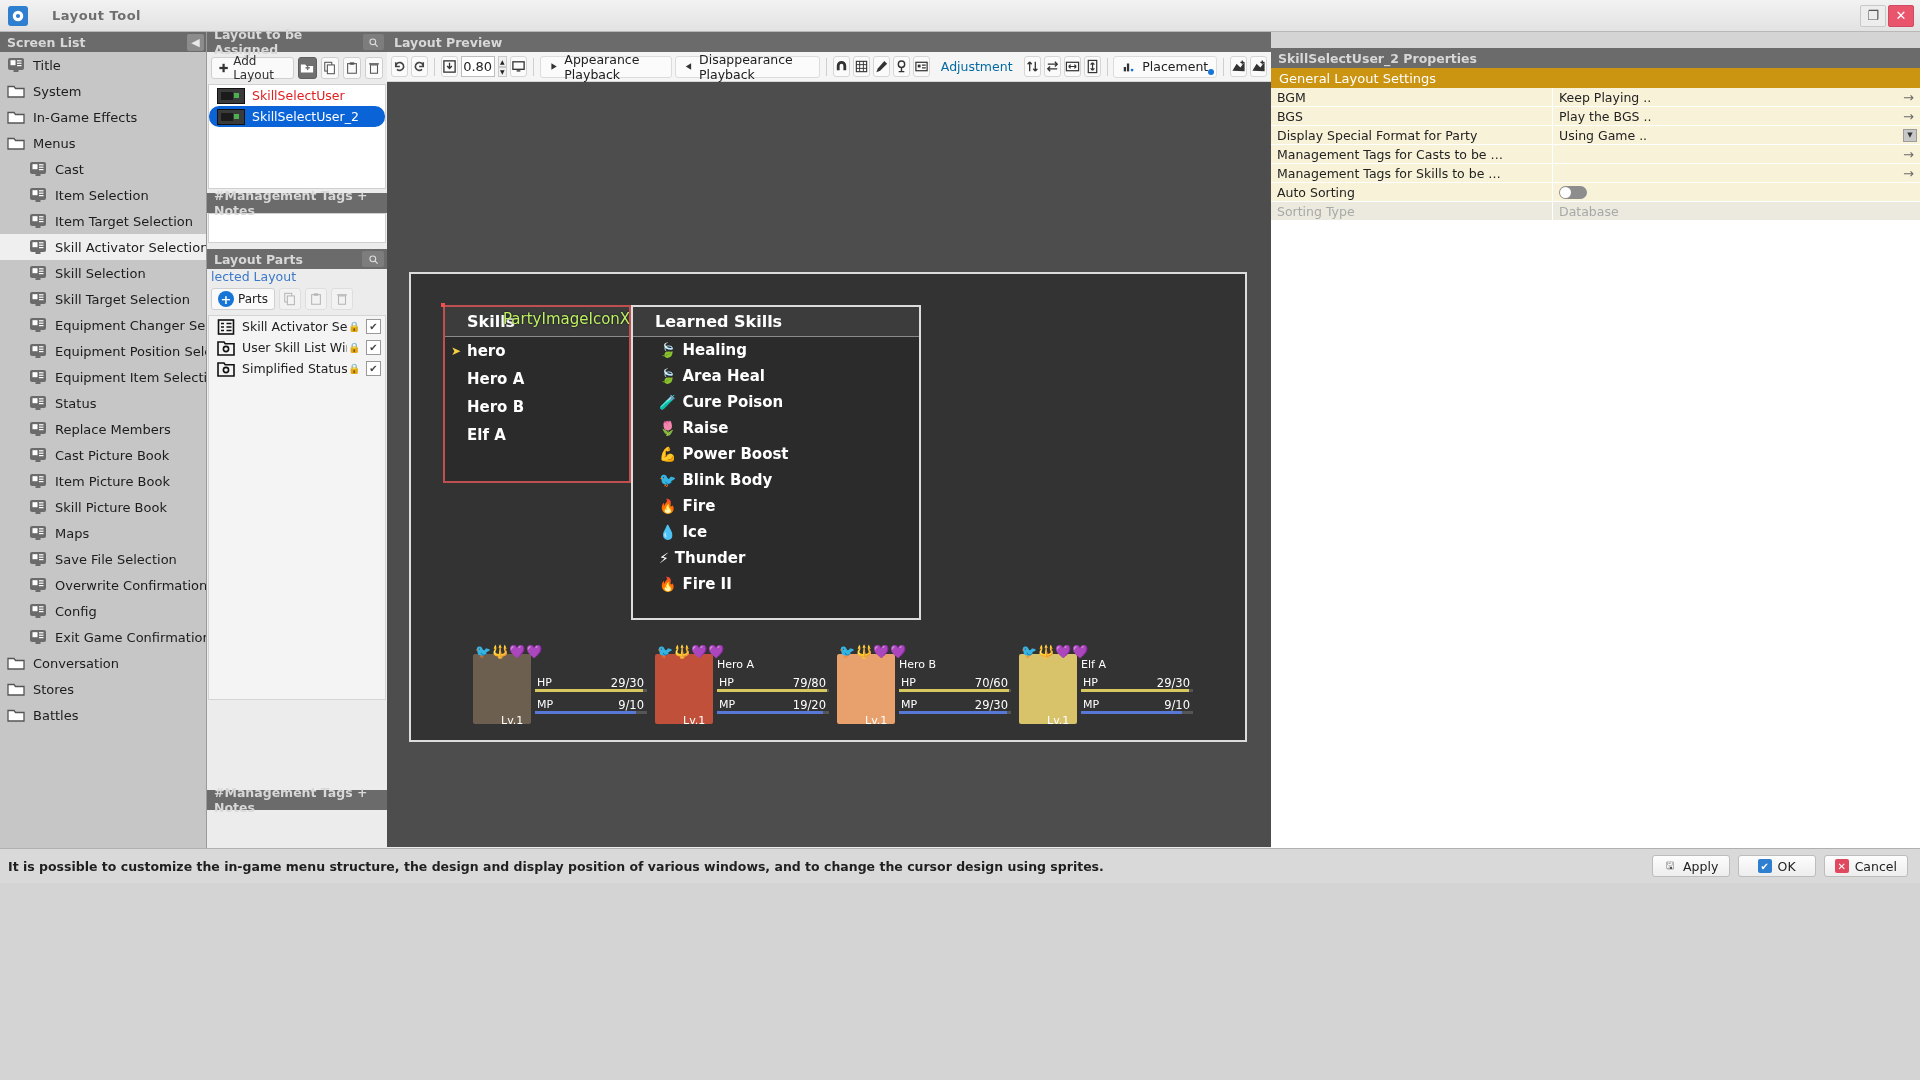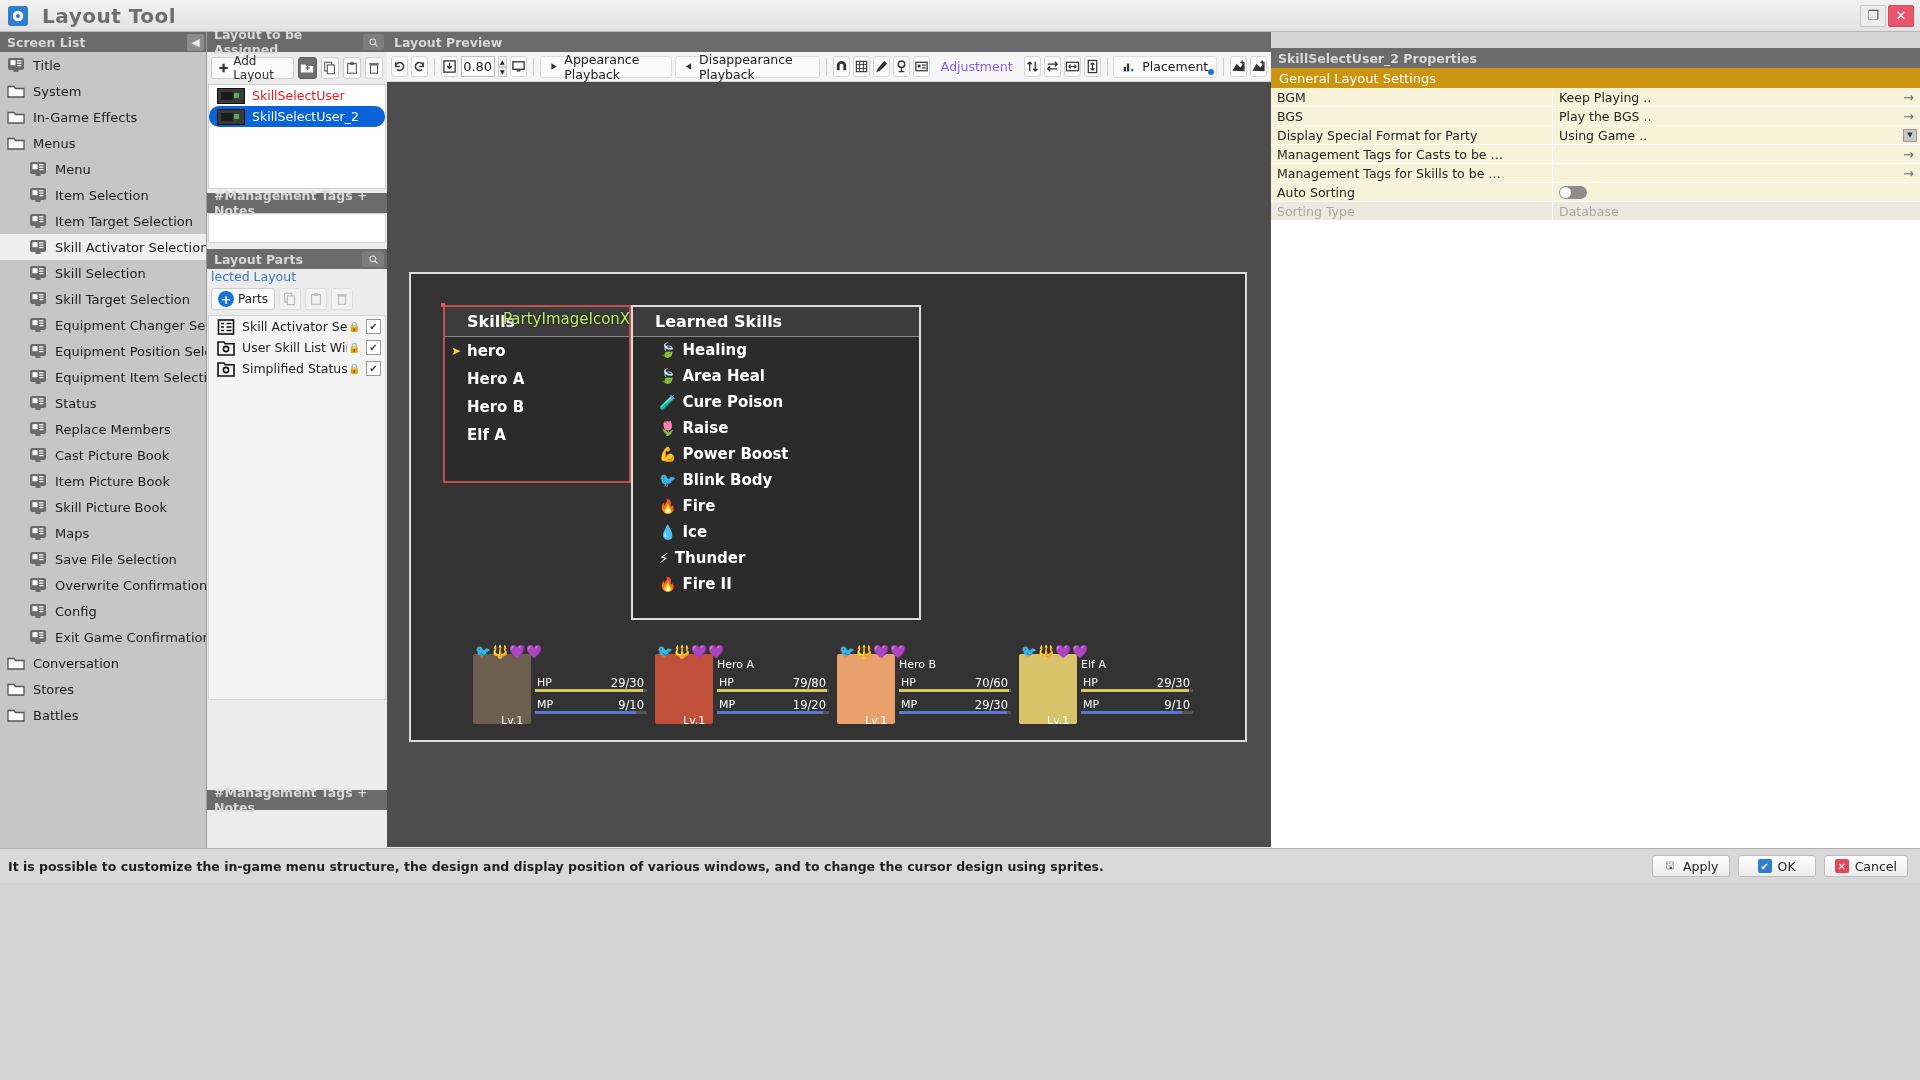--- a/index.html
+++ b/index.html
@@ -16,21 +16,21 @@
     background: linear-gradient(#f2f2f2,#e2e2e2);
     border-bottom:1px solid #b8b8b8;
     display:flex; align-items:center;
   }
   #app-icon {
     width:20px;height:20px;margin-left:8px;border-radius:3px;
     background:#2f7fd0; display:flex;align-items:center;justify-content:center;
   }
   #app-icon svg{width:14px;height:14px;}
   #app-title {
-    margin-left:14px; font-size:20px; font-weight:bold; color:#6e6e6e;
+    margin-left:24px; font-size:13px; font-weight:bold; color:#6e6e6e;
     letter-spacing:.5px; font-family:"DejaVu Sans","Liberation Sans",sans-serif;
   }
   .win-btns{margin-left:auto;display:flex;height:100%;align-items:center;}
   .win-btn{width:26px;height:22px;margin-right:2px;display:flex;align-items:center;
     justify-content:center;font-size:13px;color:#555;border:1px solid #c9c9c9;background:#ededed;border-radius:2px;}
   .win-btn.close{background:#e8556d;color:#fff;border-color:#d04a60;margin-right:6px;}
 
   
   .panel-hdr{
     height:20px;background:#6b6b6b;color:#d8d8d8;font-size:12.5px;font-weight:bold;
@@ -101,21 +101,21 @@
   #prev-toolbar{height:30px;display:flex;align-items:center;padding:0 4px;gap:3px;background:#f5f5f5;border-bottom:1px solid #d5d5d5;}
   .ptb{width:21px;height:21px;border:1px solid #d6d6d6;background:#fbfbfb;border-radius:3px;
     display:flex;align-items:center;justify-content:center;}
   .ptb svg{width:15px;height:15px;}
   #zoomfield{width:45px;height:21px;border:1px solid #bdbdbd;background:#fff;font-size:13px;
     display:flex;align-items:center;justify-content:center;}
   .spin{display:flex;flex-direction:column;width:13px;height:21px;}
   .spin div{flex:1;border:1px solid #cacaca;background:#f0f0f0;display:flex;align-items:center;justify-content:center;font-size:6px;}
   .ptxt{height:22px;border:1px solid #dcdcdc;background:#fbfbfb;border-radius:3px;display:flex;align-items:center;
     gap:6px;padding:0 8px;font-size:12.5px;color:#202020;}
-  .ptxt.dim{border:none;background:none;color:#8b5cf6;}
+  .ptxt.dim{border:none;background:none;color:#0369a1;}
   .vdiv{width:1px;height:18px;background:#cfcfcf;margin:0 3px;}
   #prev-canvas{width:884px;height:765px;background:#4d4d4d;position:relative;overflow:hidden;}
 
   
   #game{position:absolute;left:22px;top:190px;width:838px;height:470px;background:#333;border:2px solid #dcdcdc;}
   #win-skills{position:absolute;left:32px;top:31px;width:188px;height:178px;
      background:#2b2b2b;border:2px solid #c05050;}
   #win-skills .wtitle{height:30px;background:#3c3c3c;border-bottom:1px solid #8a8a8a;color:#fff;
      font-size:16px;font-weight:bold;display:flex;align-items:center;padding-left:22px;}
   #win-skills .row{height:28px;display:flex;align-items:center;padding-left:22px;color:#fff;font-size:15px;font-weight:bold;position:relative;}
@@ -232,21 +232,21 @@
         <span class="ico">
           <svg viewBox="0 0 20 20">
             <rect x="2" y="3" width="16" height="12" rx="2" fill="#6b6b6b"></rect>
             <rect x="4.5" y="5.2" width="5" height="5" fill="#fff"></rect>
             <rect x="11" y="5.2" width="4.5" height="1.2" fill="#fff"></rect>
             <rect x="11" y="7.6" width="4.5" height="1.2" fill="#fff"></rect>
             <rect x="11" y="10" width="4.5" height="1.2" fill="#fff"></rect>
             <rect x="7.5" y="15" width="5" height="2" fill="#6b6b6b"></rect>
           </svg>
         </span>
-        <span class="lbl">Menu</span>
+        <span class="lbl">Cast</span>
       </div>
       <div class="sl-item child">
         <span class="ico">
           <svg viewBox="0 0 20 20">
             <rect x="2" y="3" width="16" height="12" rx="2" fill="#6b6b6b"></rect>
             <rect x="4.5" y="5.2" width="5" height="5" fill="#fff"></rect>
             <rect x="11" y="5.2" width="4.5" height="1.2" fill="#fff"></rect>
             <rect x="11" y="7.6" width="4.5" height="1.2" fill="#fff"></rect>
             <rect x="11" y="10" width="4.5" height="1.2" fill="#fff"></rect>
             <rect x="7.5" y="15" width="5" height="2" fill="#6b6b6b"></rect>

